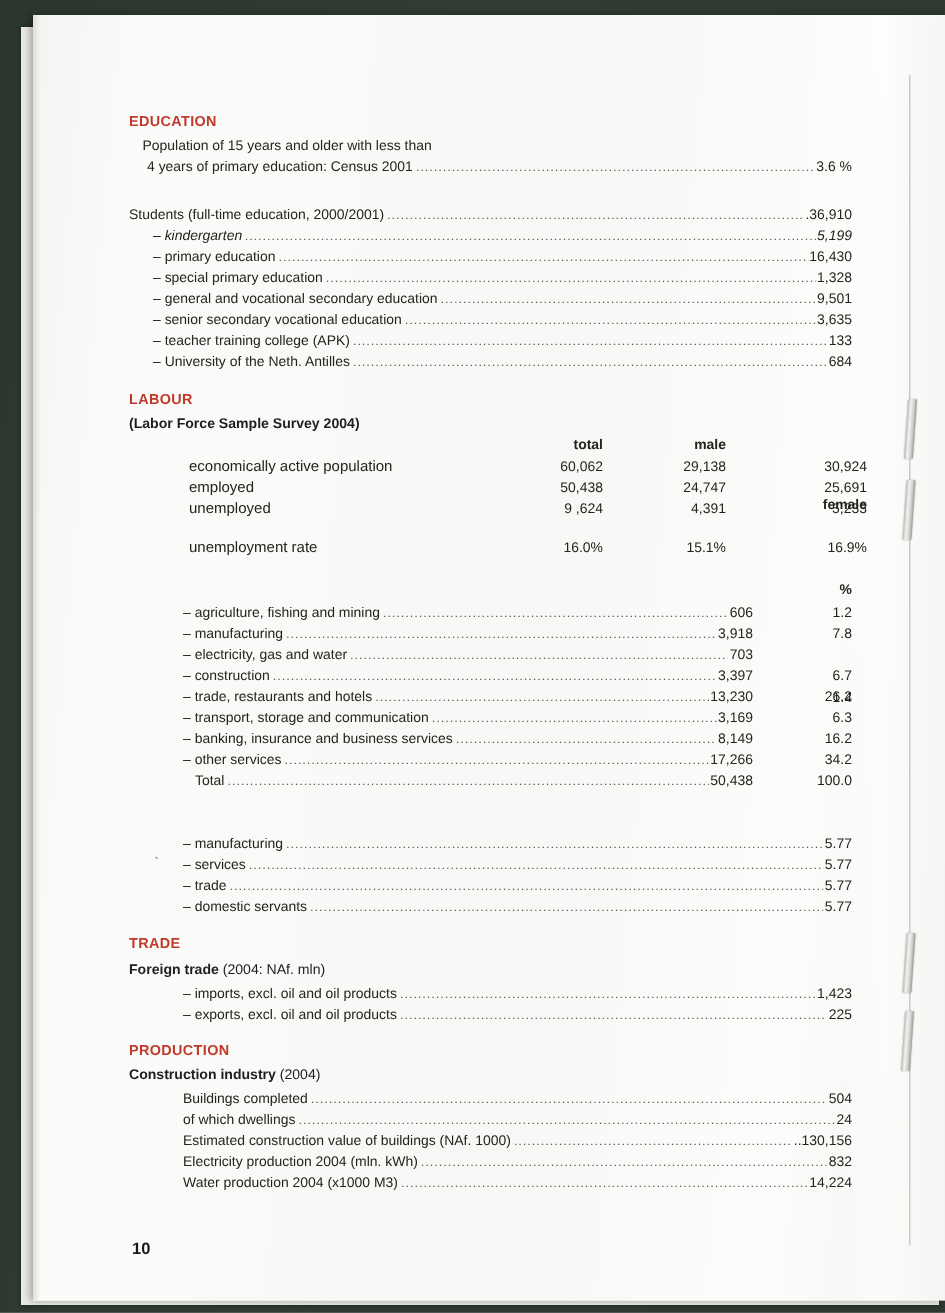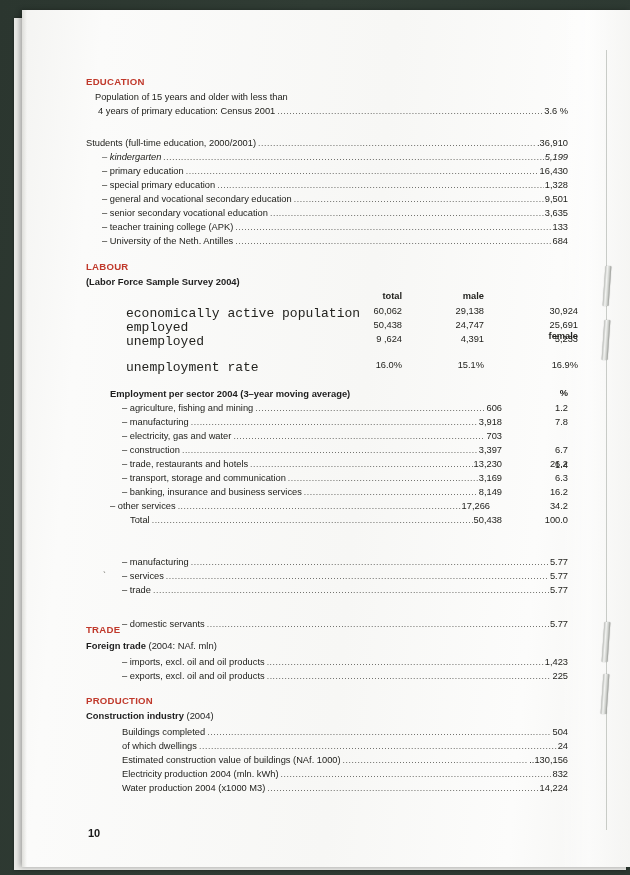--- a/index.html
+++ b/index.html
@@ -145,24 +145,23 @@
     position: absolute;
     font-size: 9.3px;
     text-align: right;
     color: #23231f;
     white-space: nowrap;
   }
   .cell.hdr { font-weight: bold; }
 
   .rowlabel {
     position: absolute;
-    font-size: 13px;
+    font-size: 10px;
     color: #23231f;
     white-space: nowrap;
-    font-family: Liberation Mono, monospace;
   }
 
   .pct {
     position: absolute;
     font-size: 9.3px;
     text-align: right;
     color: #23231f;
     white-space: nowrap;
   }
   .pct.hdr { font-weight: bold; }
@@ -271,21 +270,20 @@
     <div class="rowlabel" style="left:104px; top:324px;">unemployed</div>
     <div class="cell" style="left:300px; top:324px; width:80px;">9 ,624</div>
     <div class="cell" style="left:382px; top:324px; width:80px;">4,391</div>
     <div class="cell" style="left:476px; top:324px; width:80px;">5,233</div>
 
     <div class="rowlabel" style="left:104px; top:350px;">unemployment rate</div>
     <div class="cell" style="left:300px; top:350px; width:80px;">16.0%</div>
     <div class="cell" style="left:382px; top:350px; width:80px;">15.1%</div>
     <div class="cell" style="left:476px; top:350px; width:80px;">16.9%</div>
 
-    <div class="subhead" style="left:88px; top:378px;">Employment per sector  2004 (3–year moving average)</div>
     <div class="pct hdr" style="left:496px; top:378px; width:50px;">%</div>
 
     <div class="row" style="left:100px; top:393px; width:380px;">
       <span class="lbl">– agriculture, fishing and mining</span>
       <span class="dots">..........................................................................................................................................................</span>
       <span class="val">606</span>
     </div>
     <div class="pct" style="left:496px; top:393px; width:50px;">1.2</div>
 
     <div class="row" style="left:100px; top:407px; width:380px;">
@@ -323,21 +321,21 @@
     </div>
     <div class="pct" style="left:496px; top:463px; width:50px;">6.3</div>
 
     <div class="row" style="left:100px; top:477px; width:380px;">
       <span class="lbl">– banking, insurance and business services</span>
       <span class="dots">..........................................................................................................................................................</span>
       <span class="val">8,149</span>
     </div>
     <div class="pct" style="left:496px; top:477px; width:50px;">16.2</div>
 
-    <div class="row" style="left:88px; top:491px; width:380px;">
+    <div class="row" style="left:100px; top:491px; width:380px;">
       <span class="lbl">– other services</span>
       <span class="dots">..........................................................................................................................................................</span>
       <span class="val">17,266</span>
     </div>
     <div class="pct" style="left:496px; top:491px; width:50px;">34.2</div>
 
     <div class="row" style="left:108px; top:505px; width:372px;">
       <span class="lbl">Total</span>
       <span class="dots">..........................................................................................................................................................</span>
       <span class="val">50,438</span>
@@ -355,21 +353,21 @@
     <div class="row" style="left:100px; top:561px; width:446px;">
       <span class="lbl">– services</span>
       <span class="dots">..........................................................................................................................................................</span>
       <span class="val">5.77</span>
     </div>
     <div class="row" style="left:100px; top:575px; width:446px;">
       <span class="lbl">– trade</span>
       <span class="dots">..........................................................................................................................................................</span>
       <span class="val">5.77</span>
     </div>
-    <div class="row" style="left:100px; top:589px; width:446px;margin-top:20px;">
+    <div class="row" style="left:100px; top:589px; width:446px;">
       <span class="lbl">– domestic servants</span>
       <span class="dots">..........................................................................................................................................................</span>
       <span class="val">5.77</span>
     </div>
 
     <div class="sect-head" style="left:64px; top:614px;">TRADE</div>
 
     <div class="subhead" style="left:64px; top:630px;">
       <span>Foreign trade</span><span class="reg"> (2004: NAf. mln)</span>
     </div>

